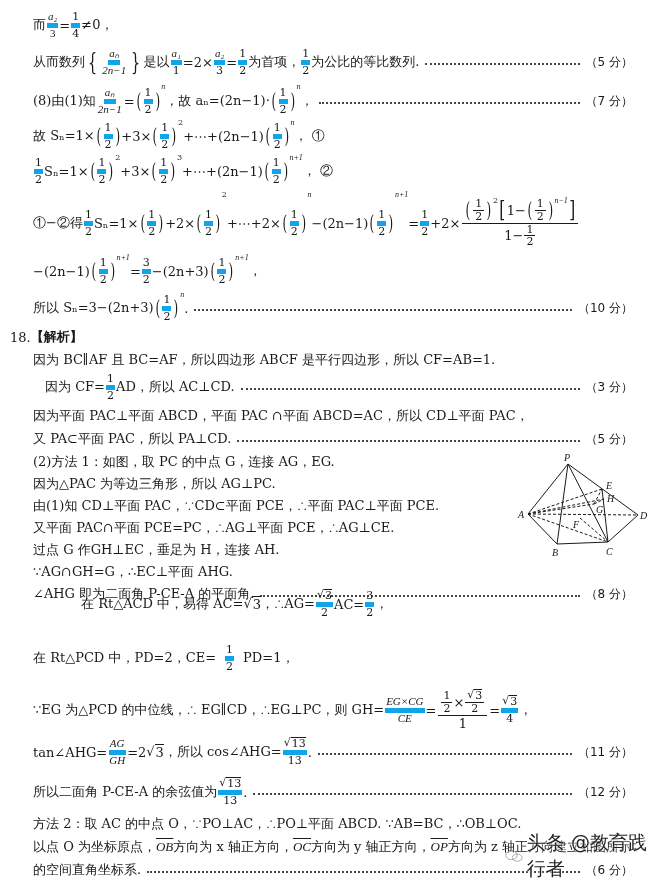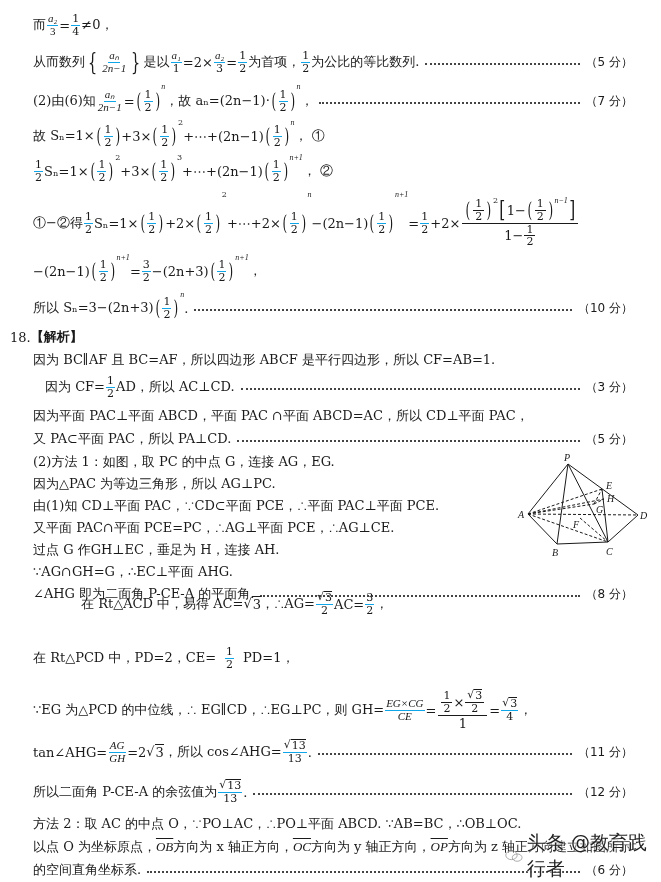--- a/index.html
+++ b/index.html
@@ -12,21 +12,21 @@
     position: absolute; left: 33px; right: 28px;
     display: flex; align-items: center; white-space: nowrap;
   }
   .line.q { left: 10px; }
   i, .m { font-style: italic; font-family: "Liberation Serif", serif; }
   .r { font-family: "Liberation Serif", serif; font-style: normal; }
   .frac {
     display: inline-flex; flex-direction: column; align-items: center;
     vertical-align: middle; font-size: 11px; line-height: 1.05; margin: 0 1px;
   }
-  .frac .num { border-bottom: 1px solid #0ea5e9; padding: 0 1px; }
+  .frac .num { border-bottom: 5px solid #0ea5e9; padding: 0 1px; }
   .frac .den { padding: 0 1px; }
   .paren { font-size: 20px; line-height: 1; font-weight: 200; transform: scaleX(0.6); display: inline-block; }
   .brace { font-size: 24px; line-height: 1; display: inline-block; transform: scaleX(0.6); }
   .sup { font-size: 8px; align-self: flex-start; margin-top: -2px; }
   .dots {
     flex: 1; border-bottom: 2px dotted #444; height: 0; margin: 0 6px;
     transform: translateY(2px); min-width: 20px;
   }
   .score { font-family: "DejaVu Sans", sans-serif; font-size: 12px; }
   .bigfrac { display: inline-flex; flex-direction: column; align-items: center; vertical-align: middle; margin: 0 2px; }
@@ -88,21 +88,21 @@
   <span class="frac">
       <span class="num">1</span>
       <span class="den">2</span>
     </span>
   <span>为公比的等比数列.</span>
   <span class="dots"></span>
   <span class="score">（5 分）</span>
 </div>
 
 <div class="line" style="top:84px;height:34px;">
-  <span>(2)由(6)知</span>
+  <span>(8)由(1)知</span>
   <span class="frac">
       <span class="num m">aₙ</span>
       <span class="den m">2n−1</span>
     </span>
   <span>=</span>
   <span class="paren">(</span>
     <span class="frac">
       <span class="num">1</span>
       <span class="den">2</span>
     </span>

